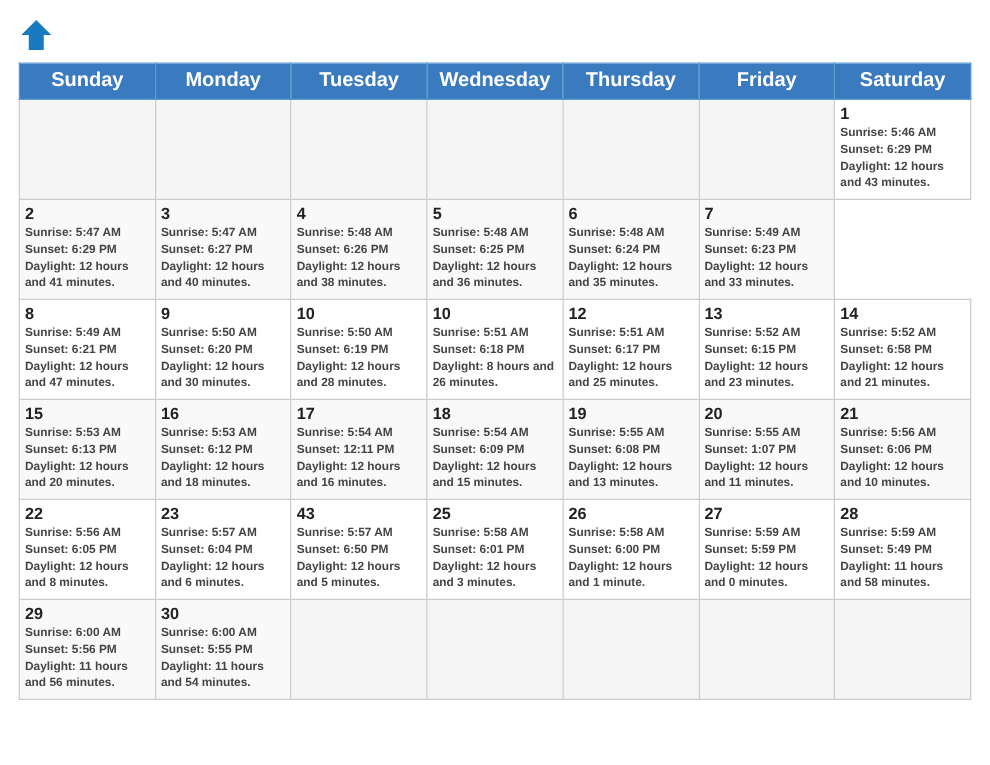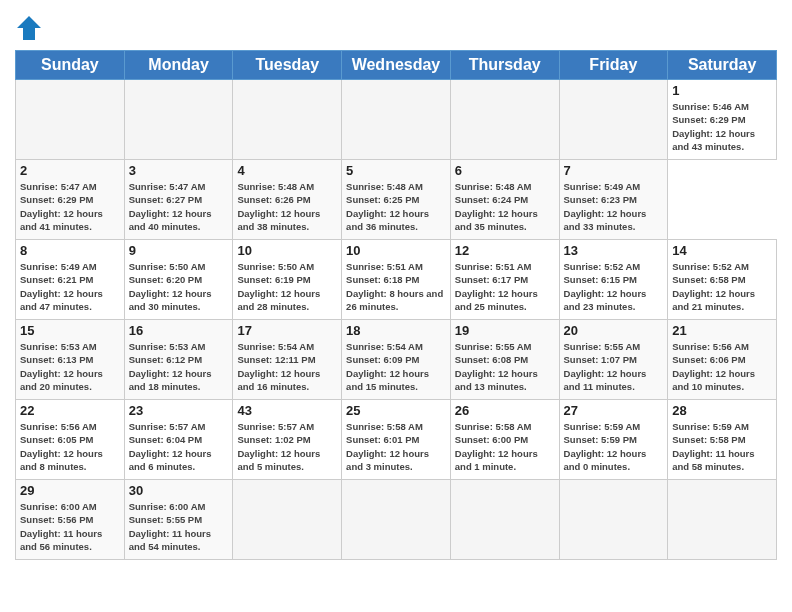--- a/index.html
+++ b/index.html
@@ -329,21 +329,21 @@
           <div class="day-info">
             <span>Sunrise: 5:57 AM</span><br>
             <span>Sunset: 6:04 PM</span><br>
             <span>Daylight: 12 hours and 6 minutes.</span>
           </div>
         </td>
           <td>
           <span class="day-num">43</span>
           <div class="day-info">
             <span>Sunrise: 5:57 AM</span><br>
-            <span>Sunset: 1:02 PM</span><br>
+            <span>Sunset: 6:50 PM</span><br>
             <span>Daylight: 12 hours and 5 minutes.</span>
           </div>
         </td>
           <td>
           <span class="day-num">25</span>
           <div class="day-info">
             <span>Sunrise: 5:58 AM</span><br>
             <span>Sunset: 6:01 PM</span><br>
             <span>Daylight: 12 hours and 3 minutes.</span>
           </div>
@@ -361,21 +361,21 @@
           <div class="day-info">
             <span>Sunrise: 5:59 AM</span><br>
             <span>Sunset: 5:59 PM</span><br>
             <span>Daylight: 12 hours and 0 minutes.</span>
           </div>
         </td>
           <td>
           <span class="day-num">28</span>
           <div class="day-info">
             <span>Sunrise: 5:59 AM</span><br>
-            <span>Sunset: 5:58 PM</span><br>
+            <span>Sunset: 5:49 PM</span><br>
             <span>Daylight: 11 hours and 58 minutes.</span>
           </div>
         </td>
         </tr>
         <tr>
           <td>
           <span class="day-num">29</span>
           <div class="day-info">
             <span>Sunrise: 6:00 AM</span><br>
             <span>Sunset: 5:56 PM</span><br>

